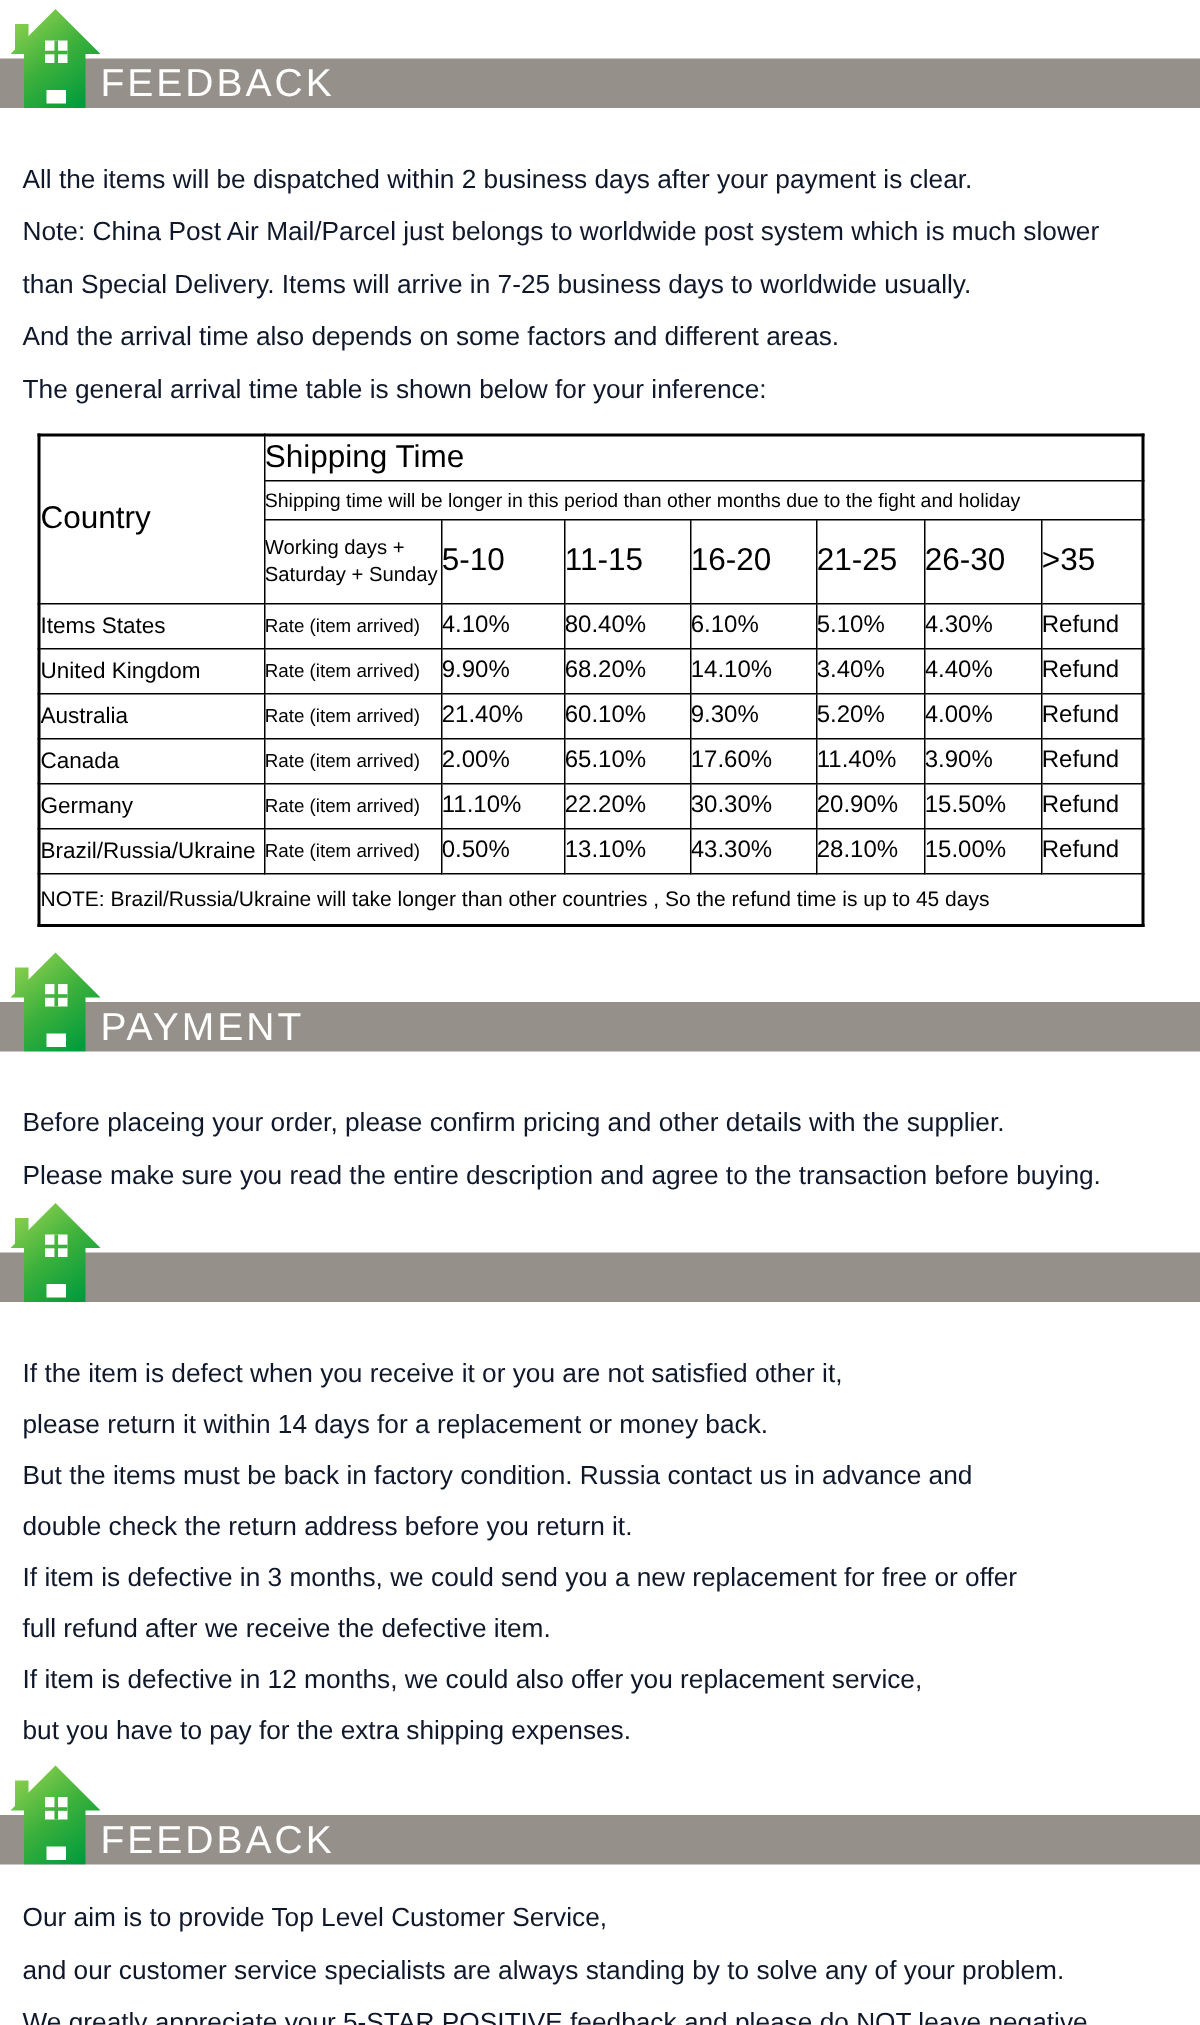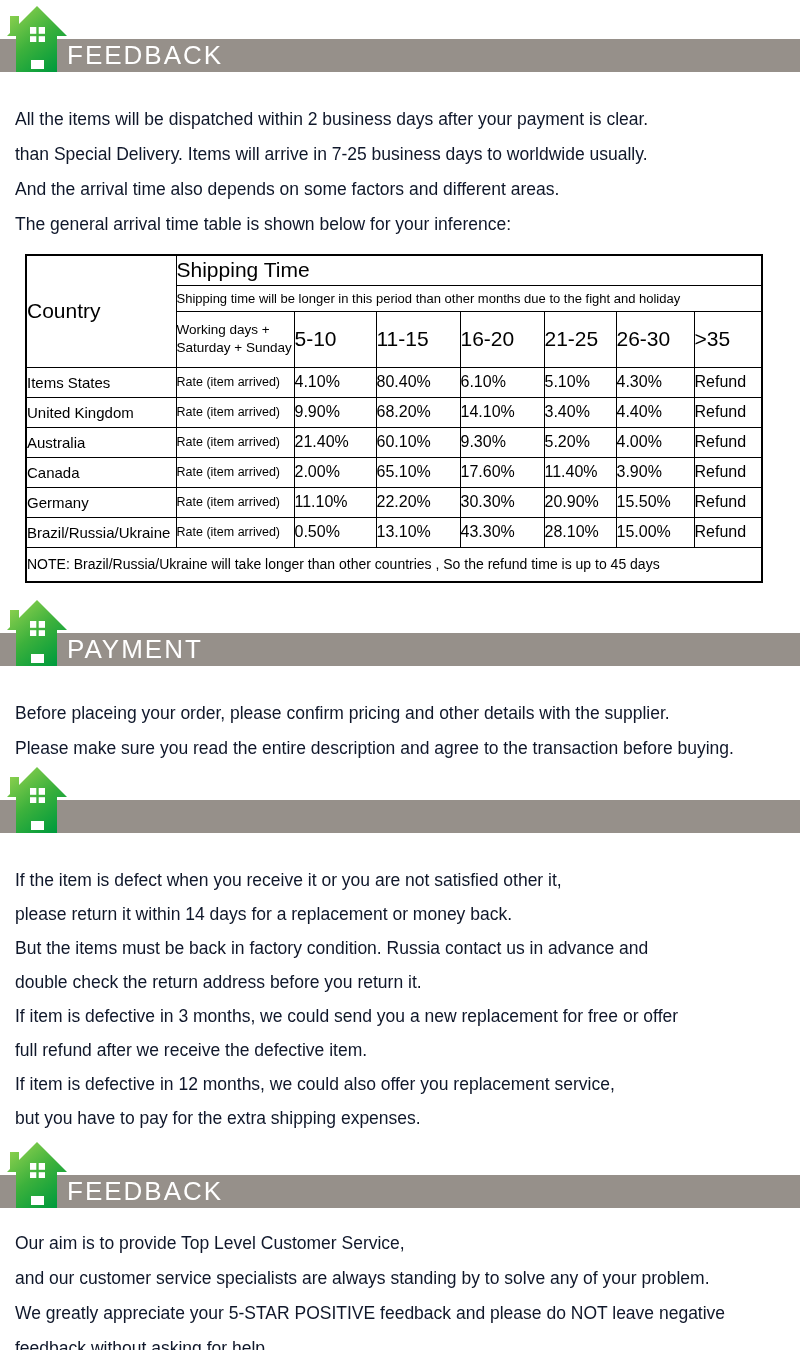--- a/index.html
+++ b/index.html
@@ -71,20 +71,21 @@
           <rect x="24" y="22" width="15" height="15" fill="#ffffff"></rect>
           <rect x="30.3" y="22" width="2.4" height="15" fill="url(#g1)"></rect>
           <rect x="24" y="28.8" width="15" height="2.4" fill="url(#g1)"></rect>
           <rect x="25" y="55" width="13" height="9" fill="#ffffff"></rect>
         </svg>
       </span>
       <span class="sec-title">FEEDBACK</span>
     </div>
     <div class="para">
       <div class="line">All the items will be dispatched within 2 business days after your payment is clear.</div>
+      <div class="line">Note: China Post Air Mail/Parcel just belongs to worldwide post system which is much slower</div>
       <div class="line">than Special Delivery. Items will arrive in 7-25 business days to worldwide usually.</div>
       <div class="line">And the arrival time also depends on some factors and different areas.</div>
       <div class="line">The general arrival time table is shown below for your inference:</div>
     </div>
 
     <table class="ship-table">
       <colgroup>
         <col style="width:150px">
           <col style="width:118px">
           <col style="width:82px">

